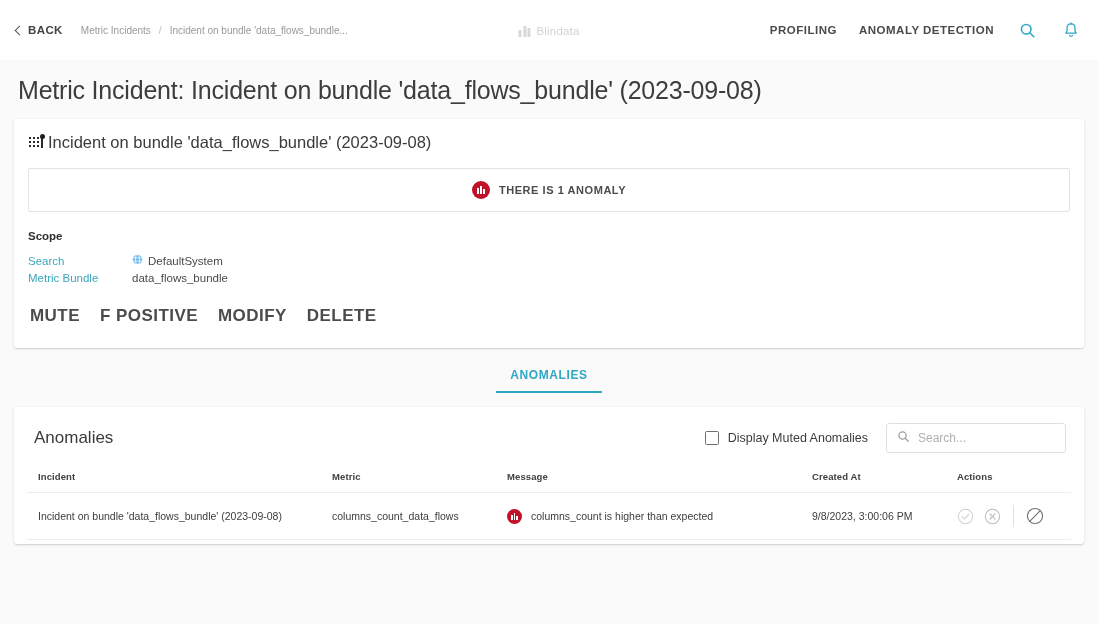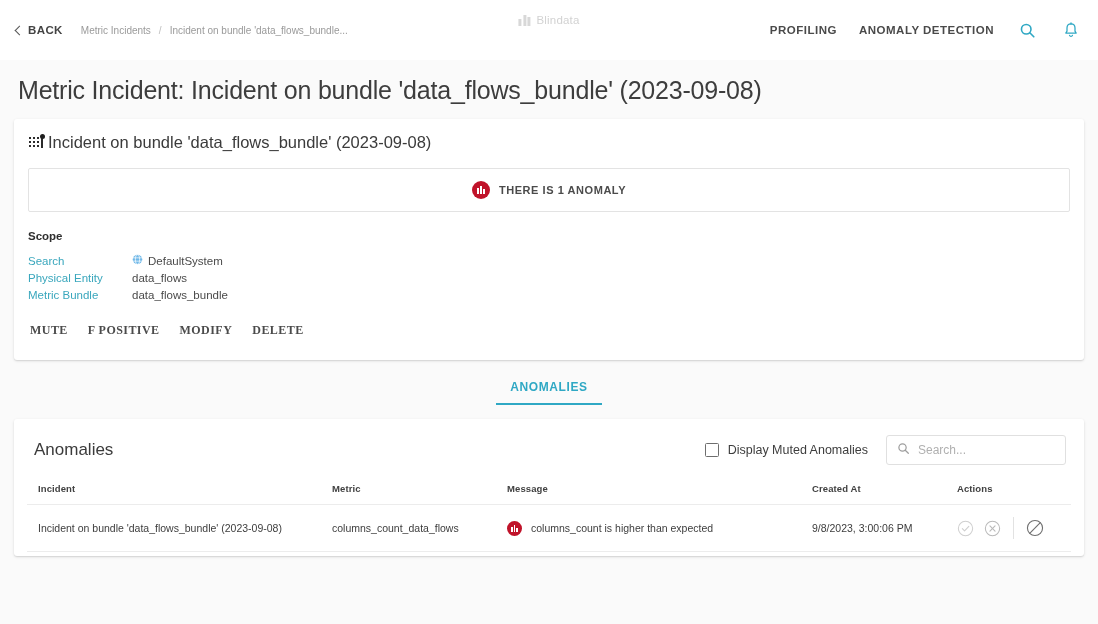--- a/index.html
+++ b/index.html
@@ -32,21 +32,21 @@
     display:inline-block; width:7px; height:7px;
     border-left:1.6px solid #555; border-bottom:1.6px solid #555;
     transform: rotate(45deg);
     position: relative; top:0px;
   }
   .crumbs { display:flex; align-items:center; gap:8px; font-size:10px; color:#9a9a9a; }
   .crumbs .sep { color:#c0c0c0; }
   .crumb-link { cursor:pointer; }
 
   .brand {
-    position:absolute; left:50%; top:14px; transform:translateX(-50%);
+    position:absolute; left:50%; top:25px; transform:translateX(-50%);
     display:flex; align-items:center; gap:6px;
     font-size: 11.5px; color: #d2d2d2; letter-spacing:.2px;
   }
   .brand-mark { display:flex; align-items:flex-end; gap:1.5px; height:12px; }
   .brand-mark i { display:block; width:3px; background:#d8d8d8; }
   .brand-mark i:nth-child(1){ height:7px; }
   .brand-mark i:nth-child(2){ height:11px; }
   .brand-mark i:nth-child(3){ height:9px; }
 
   .topnav { margin-left:auto; display:flex; align-items:center; gap:22px; }
@@ -113,23 +113,23 @@
     padding: 18px 0 0 14px;
   }
   .scope-table { padding: 10px 0 0 14px; }
   .scope-row { display:flex; align-items:center; height:17px; font-size:11.5px; }
   .scope-key { width:104px; color:#3aa7bd; }
   .scope-val { color:#4a4a4a; display:flex; align-items:center; gap:5px; }
   .globe-icon { flex:none; }
 
   .actions-row { display:flex; gap:0px; padding: 14px 0 16px 6px; }
   .text-btn {
-    font-size:12px; font-weight:600; letter-spacing:.45px; color:#4b4b4b;
+    font-size:17px; font-weight:600; letter-spacing:.45px; color:#4b4b4b;
     padding: 6px 10px; cursor:pointer; background:none; border:none;
-    font-family:Liberation Serif, serif;
+    font-family:Liberation Sans, sans-serif;
   }
 
   
   .tabs { display:flex; justify-content:center; padding: 14px 0 0 0; }
   .tab {
     font-size:12px; font-weight:600; letter-spacing:.6px;
     color:#2fa8c4; padding: 6px 14px 9px 14px; cursor:pointer;
     border-bottom: 2px solid transparent;
   }
   .tab.active { border-bottom-color:#2fa8c4; }
@@ -269,24 +269,20 @@
         <span class="globe-icon">
           <svg width="11" height="11" viewBox="0 0 12 12">
             <circle cx="6" cy="6" r="5.2" fill="#6fb8e8"></circle>
             <ellipse cx="6" cy="6" rx="2.3" ry="5.2" fill="none" stroke="#ffffff" stroke-width="0.8"></ellipse>
             <line x1="1" y1="4.2" x2="11" y2="4.2" stroke="#ffffff" stroke-width="0.8"></line>
             <line x1="1" y1="7.8" x2="11" y2="7.8" stroke="#ffffff" stroke-width="0.8"></line>
           </svg>
         </span>
         <span>DefaultSystem</span>
       </span>
-    </div>
-    <div class="scope-row">
-      <span class="scope-key">Physical Entity</span>
-      <span class="scope-val">data_flows</span>
     </div>
     <div class="scope-row">
       <span class="scope-key">Metric Bundle</span>
       <span class="scope-val">data_flows_bundle</span>
     </div>
   </div>
 
   <div class="actions-row">
     <button class="text-btn">MUTE</button>
     <button class="text-btn">F POSITIVE</button>

